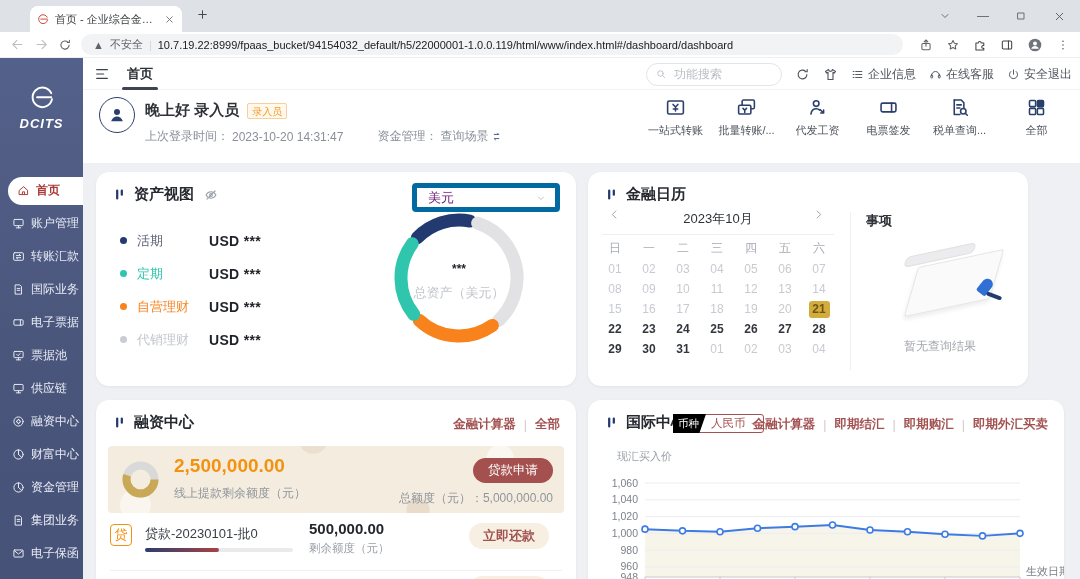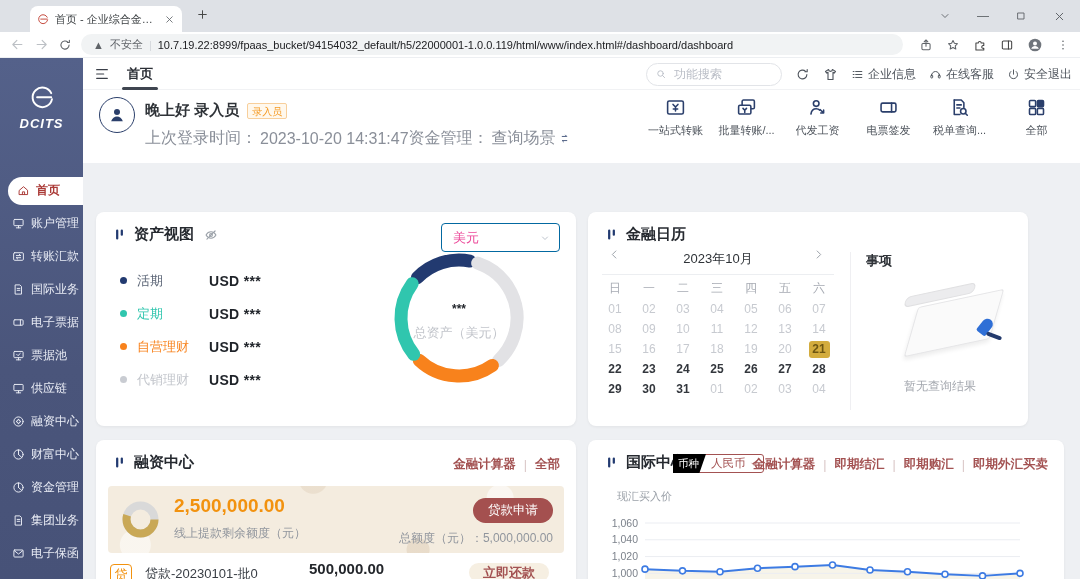--- a/index.html
+++ b/index.html
@@ -39,38 +39,38 @@
   #topbar-right{position:absolute;right:8px;top:0;height:32px;display:flex;align-items:center;gap:13px;}
   #search-pill{width:136px;height:23px;border:1px solid #e2e4e8;border-radius:12px;display:flex;align-items:center;padding:0 8px;gap:5px;color:#b9bdc6;}
   #search-pill input{border:0;outline:0;width:100%;font-size:12px;color:#333;background:transparent;font-family:inherit;}
   #search-pill input::placeholder{color:#b9bdc6;}
   .tb-link{display:flex;align-items:center;gap:4px;font-size:12px;color:#4e545c;cursor:pointer;white-space:nowrap;}
   #greeting{position:absolute;left:0;right:0;top:32px;height:73px;background:#fff;}
   #avatar{position:absolute;left:16px;top:7px;width:36px;height:36px;border:1.5px solid #2b3f6b;border-radius:50%;display:flex;align-items:center;justify-content:center;color:#2b3f6b;}
   #hello-line{position:absolute;left:62px;top:11px;display:flex;align-items:center;gap:8px;}
   #hello{font-size:15px;font-weight:700;color:#2f3338;}
   #role-badge{font-size:10px;color:#f59a23;border:1px solid #f8cf9b;background:#fff8ed;padding:0 4px;height:16px;line-height:15px;border-radius:2px;}
-  #meta-line{position:absolute;left:62px;top:38px;display:flex;align-items:center;font-size:16px;color:#8a8f99;}
+  #meta-line{position:absolute;left:62px;top:38px;display:flex;align-items:center;gap:34px;font-size:12px;color:#8a8f99;}
   .meta-item{display:flex;align-items:center;gap:3px;}
   #quick-actions{position:absolute;right:8px;top:7px;display:flex;}
   .qa{width:71px;display:flex;flex-direction:column;align-items:center;gap:5px;cursor:pointer;color:#2b3f6b;}
   .qa .lbl{font-size:11px;color:#4e545c;white-space:nowrap;max-width:70px;overflow:hidden;text-overflow:ellipsis;}
   .qa.qa-all{margin-left:6px;}
   
-  .card{position:absolute;background:#fff;border-radius:8px;box-shadow:0 1px 3px rgba(29,35,41,.06);margin-top:40px;}
+  .card{position:absolute;background:#fff;border-radius:13px;box-shadow:0 1px 3px rgba(29,35,41,.06);}
   #card-assets{left:13px;top:114px;width:480px;height:214px;}
   #card-calendar{left:505px;top:114px;width:440px;height:214px;}
   #card-financing{left:13px;top:342px;width:480px;height:246px;}
   #card-intl{left:505px;top:342px;width:476px;height:246px;}
   .card-head{position:absolute;left:16px;top:13px;display:flex;align-items:center;gap:7px;}
   .card-title{font-size:15px;font-weight:700;color:#262a30;}
   .bars-icn{color:#223a70;}
   
   #eye-off{color:#9aa0a8;cursor:pointer;margin-left:3px;}
-  #currency-select{position:absolute;right:16px;top:11px;width:119px;height:29px;border:1px solid #0369a1;border-radius:4px;display:flex;align-items:center;justify-content:space-between;padding:0 8px 0 11px;font-size:13px;color:#ec4899;cursor:pointer;background:#fff;}
+  #currency-select{position:absolute;right:16px;top:11px;width:148px;height:29px;border:5px solid #0369a1;border-radius:4px;display:flex;align-items:center;justify-content:space-between;padding:0 8px 0 11px;font-size:13px;color:#701a75;cursor:pointer;background:#fff;}
   #asset-legend{position:absolute;left:24px;top:52px;}
   .lg-row{height:33px;display:flex;align-items:center;gap:10px;cursor:pointer;}
   .lg-dot{width:7px;height:7px;border-radius:50%;}
   .lg-label{font-size:13px;width:62px;}
   .lg-value{font-size:14px;font-weight:700;color:#1f2329;letter-spacing:.3px;}
   #donut-wrap{position:absolute;left:290px;top:33px;width:146px;height:146px;}
   #donut-stars{position:absolute;left:0;right:0;top:57px;text-align:center;font-size:12px;font-weight:700;color:#1f2329;}
   #donut-label{position:absolute;left:0;right:0;top:79px;text-align:center;font-size:13px;color:#c2c5cb;}
   
   #cal-prev{position:absolute;left:20px;top:36px;color:#9aa0a8;cursor:pointer;}
@@ -100,21 +100,21 @@
   #fin-amount{position:absolute;left:66px;top:9px;font-size:19px;font-weight:700;color:#f2920f;}
   #fin-caption{position:absolute;left:66px;top:39px;font-size:12px;color:#90959d;}
   #apply-btn{position:absolute;right:11px;top:12px;height:25px;padding:0 15px;border-radius:13px;background:#a4504f;color:#fff;font-size:12.5px;display:flex;align-items:center;cursor:pointer;}
   #fin-total{position:absolute;right:11px;top:44px;font-size:12px;color:#90959d;}
   #loan-badge{position:absolute;left:14px;top:124px;width:22px;height:22px;border:1px solid #f2920f;border-radius:4px;color:#f2920f;font-size:13px;display:flex;align-items:center;justify-content:center;}
   #loan-name{position:absolute;left:49px;top:125px;font-size:13px;color:#383d44;}
   #loan-bar{position:absolute;left:49px;top:148px;width:148px;height:4px;border-radius:2px;background:#e9eaec;}
   #loan-bar-fill{height:100%;border-radius:2px;background:linear-gradient(90deg,#2c3e6e,#a64444);}
   #loan-amount{position:absolute;left:213px;top:120px;font-size:15px;font-weight:700;color:#23262b;}
   #loan-amount-cap{position:absolute;left:213px;top:141px;font-size:11.5px;color:#9a9ea6;}
-  #repay-btn{position:absolute;right:27px;top:123px;height:19px;padding:0 14px;border-radius:13px;background:#f6efe2;color:#a35252;font-size:13px;font-weight:600;display:flex;align-items:center;cursor:pointer;text-align:center;}
+  #repay-btn{position:absolute;right:27px;top:123px;height:26px;padding:0 14px;border-radius:13px;background:#f6efe2;color:#a35252;font-size:13px;font-weight:600;display:flex;align-items:center;cursor:pointer;text-align:center;}
   #loan-divider{position:absolute;left:14px;right:14px;top:170px;border-top:1px solid #f1f1f4;}
   #repay-partial{position:absolute;right:27px;top:176px;height:26px;width:80px;border-radius:13px;background:#f6efe2;}
   
   #ccy-badge{position:absolute;left:85px;top:14px;height:19px;border:1px solid #a35252;border-radius:3px;display:flex;align-items:center;cursor:pointer;background:#fff;}
   #ccy-tag{background:#000000;color:#fff;font-size:10.5px;padding:0 7px 0 5px;height:19px;display:flex;align-items:center;clip-path:polygon(0 0,100% 0,80% 100%,0 100%);margin:-1px 0 -1px -1px;}
   #ccy-val{color:#a35252;font-size:11.5px;padding:0 3px 0 5px;}
   #ccy-chev{color:#a35252;margin-right:4px;}
   #fx-ylabel{position:absolute;left:29px;top:49px;font-size:11px;color:#9aa0a8;}
   #fx-chart{position:absolute;left:0;top:60px;width:476px;height:186px;}
 </style>

